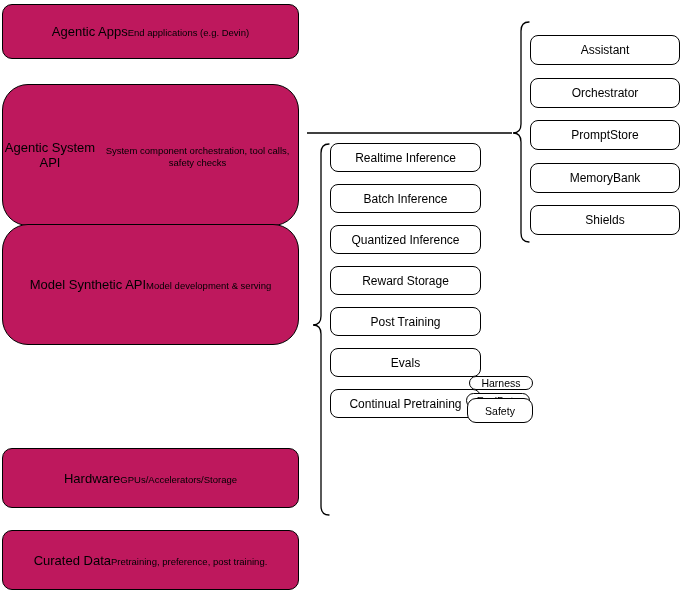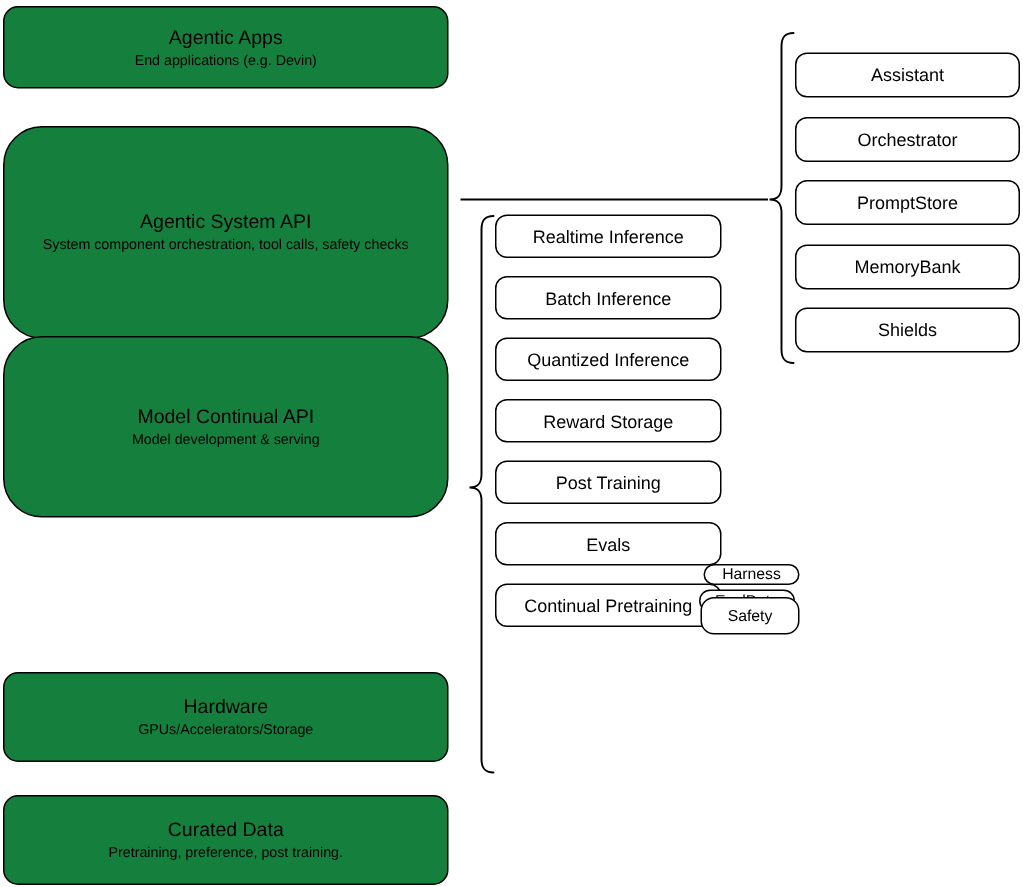--- a/index.html
+++ b/index.html
@@ -3,22 +3,22 @@
 <meta charset="utf-8">
 <style>
   html,body{margin:0;padding:0;background:#ffffff;}
   .canvas{
     position:relative;width:682px;height:591px;background:#ffffff;
     font-family:"Liberation Sans","DejaVu Sans",sans-serif;color:#000;
     overflow:hidden;
   }
   svg.wires{position:absolute;left:0;top:0;z-index:1;}
   .node{
-    position:absolute;background:#15803d;border:1.2px solid #000;
-    display:flex;flex-direction:column;align-items:center;justify-content:center;
+    position:absolute;background:#be185d;border:1.2px solid #000;
+    display:flex;flex-direction:row;align-items:center;justify-content:center;
     box-sizing:border-box;text-align:center;
   }
   .lcol{left:2px;width:297px;}
   .node .t{font-size:13px;line-height:15px;}
   .node .s{font-size:9.5px;line-height:12px;margin-top:3px;}
   .col{position:absolute;display:flex;flex-direction:column;z-index:2;}
   .col .item{
     background:#fff;border:1.2px solid #000;border-radius:8px;
     display:flex;align-items:center;justify-content:center;
     font-size:12px;box-sizing:border-box;text-align:center;
@@ -53,21 +53,21 @@
     <div class="t">Agentic Apps</div>
     <div class="s">End applications (e.g. Devin)</div>
   </div>
 
   <div class="node lcol" style="top:84px;height:142px;border-radius:26px;">
     <div class="t">Agentic System API</div>
     <div class="s">System component orchestration, tool calls, safety checks</div>
   </div>
 
   <div class="node lcol" style="top:224px;height:121px;border-radius:26px;">
-    <div class="t">Model Continual API</div>
+    <div class="t">Model Synthetic API</div>
     <div class="s">Model development &amp; serving</div>
   </div>
 
 
   <div class="node lcol" style="top:448px;height:60px;border-radius:10px;">
     <div class="t">Hardware</div>
     <div class="s">GPUs/Accelerators/Storage</div>
   </div>
 
   <div class="node lcol" style="top:530px;height:60px;border-radius:10px;">

